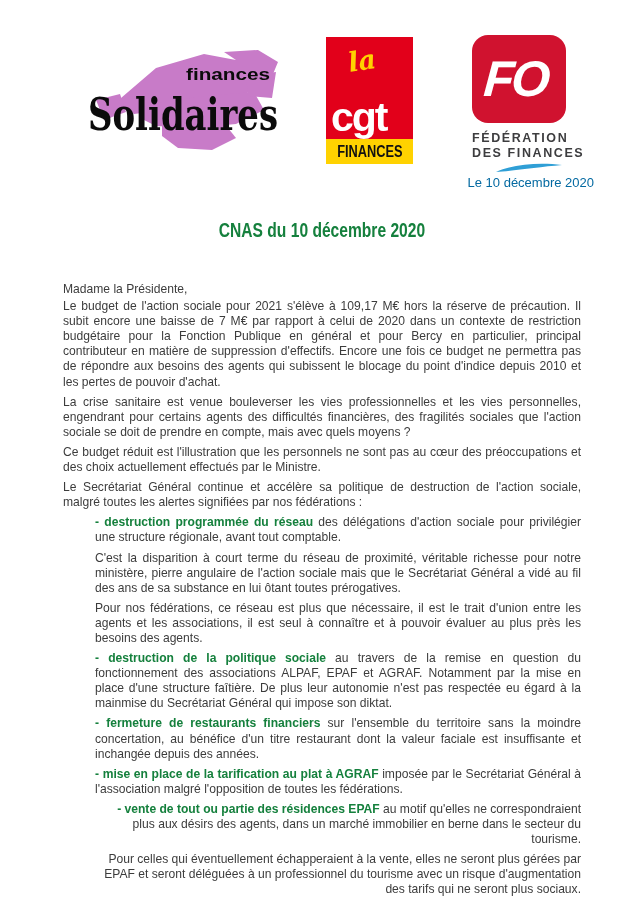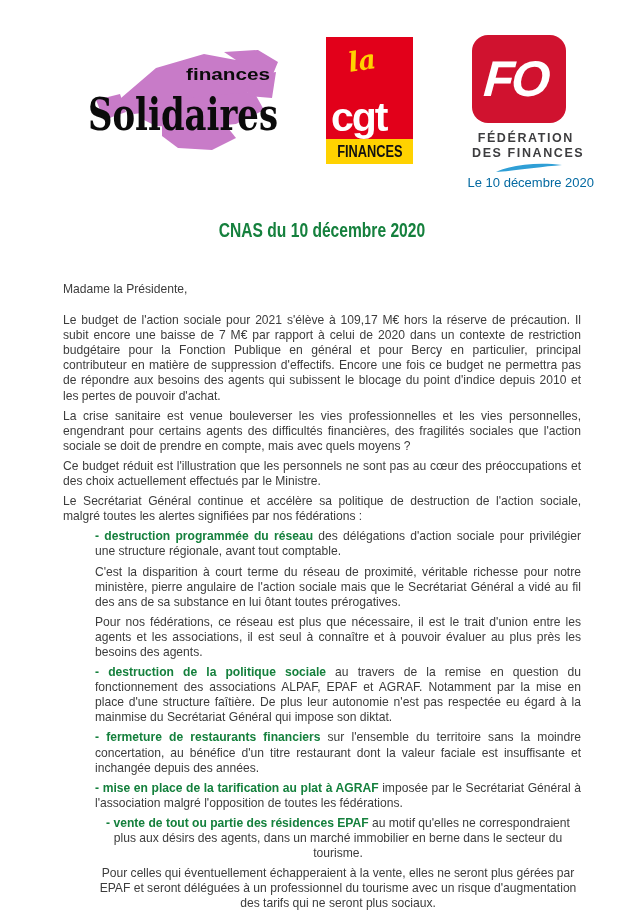--- a/index.html
+++ b/index.html
@@ -24,37 +24,37 @@
     background:var(--cgt-yellow);color:#111;text-align:center;line-height:25px;}
   .cgt-band .squeeze{display:inline-block;transform:scaleX(.8);font-weight:bold;
     font-size:16px;letter-spacing:0;}
 
   .logo-fo{left:472px;top:35px;width:102px;}
   .fo-box{width:94px;height:88px;background:var(--fo-red);border-radius:16px;
     display:flex;align-items:center;justify-content:center;}
   .fo-acronym{color:#fff;font-weight:bold;font-style:italic;font-size:50px;
     letter-spacing:-3px;transform:skewX(-4deg);padding-right:6px;}
   .fo-line{color:var(--fo-gray);font-weight:bold;font-size:12.5px;
-    letter-spacing:1.6px;line-height:15px;white-space:nowrap;text-align:right;}
+    letter-spacing:1.6px;line-height:15px;white-space:nowrap;}
   .fo-line.first{margin-top:8px;}
   .fo-swoosh{display:block;margin:2px 0 0 24px;}
 
   
   .date-line{position:absolute;top:175px;right:50px;font-size:13px;color:#0369a1;}
   .doc-title{position:absolute;top:219px;left:0;width:100%;text-align:center;color:#15803d;}
   .doc-title .squeeze{display:inline-block;transform:scaleX(.8);transform-origin:50% 50%;
     font-weight:bold;font-size:19.5px;letter-spacing:0;}
 
   
   .body{position:absolute;top:282px;left:63px;width:518px;font-size:12.1px;
     line-height:15.1px;color:#3c3c3c;}
   .body p{margin:0 0 5px 0;text-align:justify;}
-  .body p.salutation{margin-bottom:16px;text-align:left;}
+  .body p.salutation{margin-bottom:2px;text-align:left;}
   .body p.indent{margin-left:32px;}
-  .body p.rag{text-align:center;}
+  .body p.rag{text-align:right;}
   .body b{color:#15803d;}
 </style>
 </head>
 <body>
 
 <div class="page">
 
   <div class="logo logo-solidaires">
     <svg width="198" height="108" viewBox="0 0 198 108">
       <polygon class="splash" points="28,58 70,22 118,8 150,14 138,6 172,4 192,16 182,40 140,54 96,62 48,68"></polygon>

